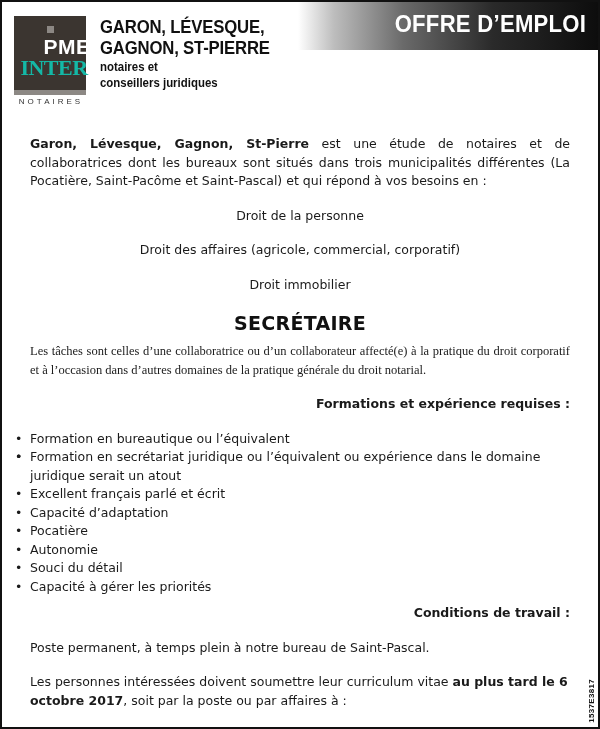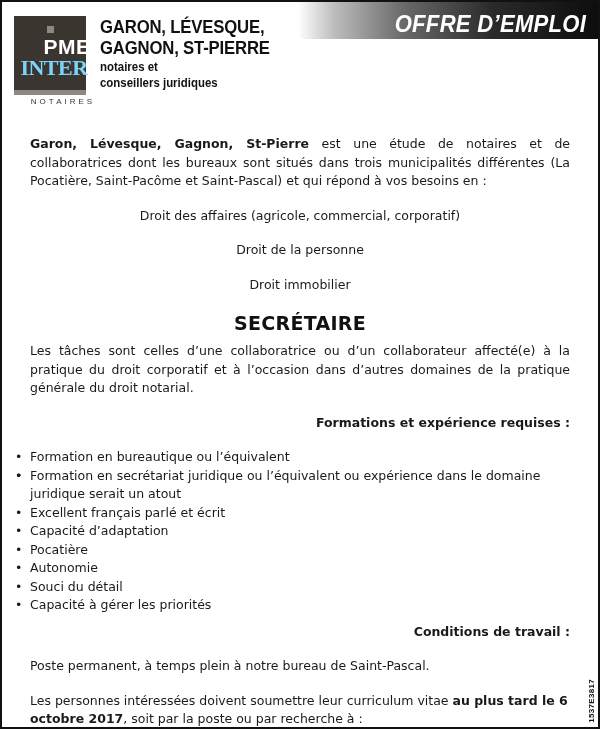--- a/index.html
+++ b/index.html
@@ -52,38 +52,38 @@
       letter-spacing: 0.5px;
       line-height: 22px;
       margin-left: 17px;
     }
     .logo .inter {
       position: absolute;
       left: 0;
       top: 40px;
       width: 80px;
       text-align: center;
-      color: #7dd3fc;
+      color: #14b8a6;
       font-family: "Liberation Serif", serif;
       font-weight: bold;
       font-size: 22px;
       line-height: 24px;
       letter-spacing: -0.5px;
     }
     .logo-bar {
       position: absolute;
       left: 12px;
       top: 88px;
       width: 72px;
       height: 5px;
       background: #8c8884;
     }
     .logo-sub {
       position: absolute;
-      left: 24px;
+      left: 12px;
       top: 95px;
       width: 74px;
       text-align: center;
       font-family: "Liberation Sans", sans-serif;
       font-size: 8px;
       letter-spacing: 3px;
       color: #333333;
     }
     .firm {
       position: absolute;
@@ -109,23 +109,22 @@
       transform: scaleX(0.88);
       transform-origin: left;
       white-space: nowrap;
       margin-top: 1px;
     }
     .banner {
       position: absolute;
       right: 0;
       top: 0;
       width: 300px;
-      height: 37px;
+      height: 48px;
       background: linear-gradient(to right, #ffffff 0%, #bdbdbd 12%, #6a6a6a 35%, #2a2a2a 65%, #0d0d0d 100%);
-      font-style: italic;
     }
     .banner span {
       position: absolute;
       right: 12px;
       top: 8px;
       color: #ffffff;
       font-family: "Liberation Sans", sans-serif;
       font-weight: bold;
       font-size: 24px;
       letter-spacing: 0.3px;
@@ -146,21 +145,21 @@
     .content p {
       margin: 16px;
     }
     .justify {
       text-align: justify;
     }
     .center {
       text-align: center;
     }
     .mt8 { margin-top: 8px !important; }
-    .mt6 { margin-top: 6px !important; }
+    .mt6 { margin-top: 6px !important; font-family: Liberation Serif, serif; }
     b { font-weight: bold; }
     .job-title {
       text-align: center;
       font-weight: bold;
       font-size: 19px;
       line-height: 26px;
       margin-top: 13px;
       color: #111111;
       letter-spacing: 0.3px;
     }
@@ -227,22 +226,22 @@
   </div>
 
   <div class="banner">
     <span>OFFRE D’EMPLOI</span>
   </div>
 
   <div class="content">
     <p class="justify"><b>Garon, Lévesque, Gagnon, St-Pierre</b><span> est une étude de notaires et de collaboratrices dont les bureaux sont situés dans trois municipalités différentes (La Pocatière, Saint-Pacôme et Saint-Pascal) et qui répond à vos besoins en :</span></p>
 
     <div class="mt8">
+      <p class="center">Droit de la personne</p>
       <p class="center">Droit des affaires (agricole, commercial, corporatif)</p>
-      <p class="center">Droit de la personne</p>
       <p class="center">Droit immobilier</p>
     </div>
 
     <div class="job-title">SECRÉTAIRE</div>
 
     <p class="justify mt6">Les tâches sont celles d’une collaboratrice ou d’un collaborateur affecté(e) à la pratique du droit corporatif et à l’occasion dans d’autres domaines de la pratique générale du droit notarial.</p>
 
     <p class="section-title mt8">Formations et expérience requises :</p>
     <ul class="bullets">
       <li><span class="bullet">•</span><span>Formation en bureautique ou l’équivalent</span></li>
@@ -255,21 +254,21 @@
       <li><span class="bullet">•</span><span>Capacité d’adaptation</span></li>
       <li><span class="bullet">•</span><span>Pocatière</span></li>
       <li><span class="bullet">•</span><span>Autonomie</span></li>
       <li><span class="bullet">•</span><span>Souci du détail</span></li>
       <li><span class="bullet">•</span><span>Capacité à gérer les priorités</span></li>
     </ul>
 
     <p class="section-title mt8">Conditions de travail :</p>
     <p>Poste permanent, à temps plein à notre bureau de Saint-Pascal.</p>
 
-    <p class="mt8"><span>Les personnes intéressées doivent soumettre leur curriculum vitae </span><b>au plus tard le 6 octobre 2017</b><span>, soit par la poste ou par recherche à :</span></p>
+    <p class="mt8"><span>Les personnes intéressées doivent soumettre leur curriculum vitae </span><b>au plus tard le 6 octobre 2017</b><span>, soit par la poste ou par affaires à :</span></p>
 
     <div class="contact">
       <p><b>Garon Lévesque Gagnon St-Pierre, notaires</b></p>
       <p>506, rue Taché, bureau 101, Saint-Pascal (Québec)  G0L 3Y0</p>
 
     </div>
 
   </div>
 
   <div class="ref-code">1537E3817</div>

